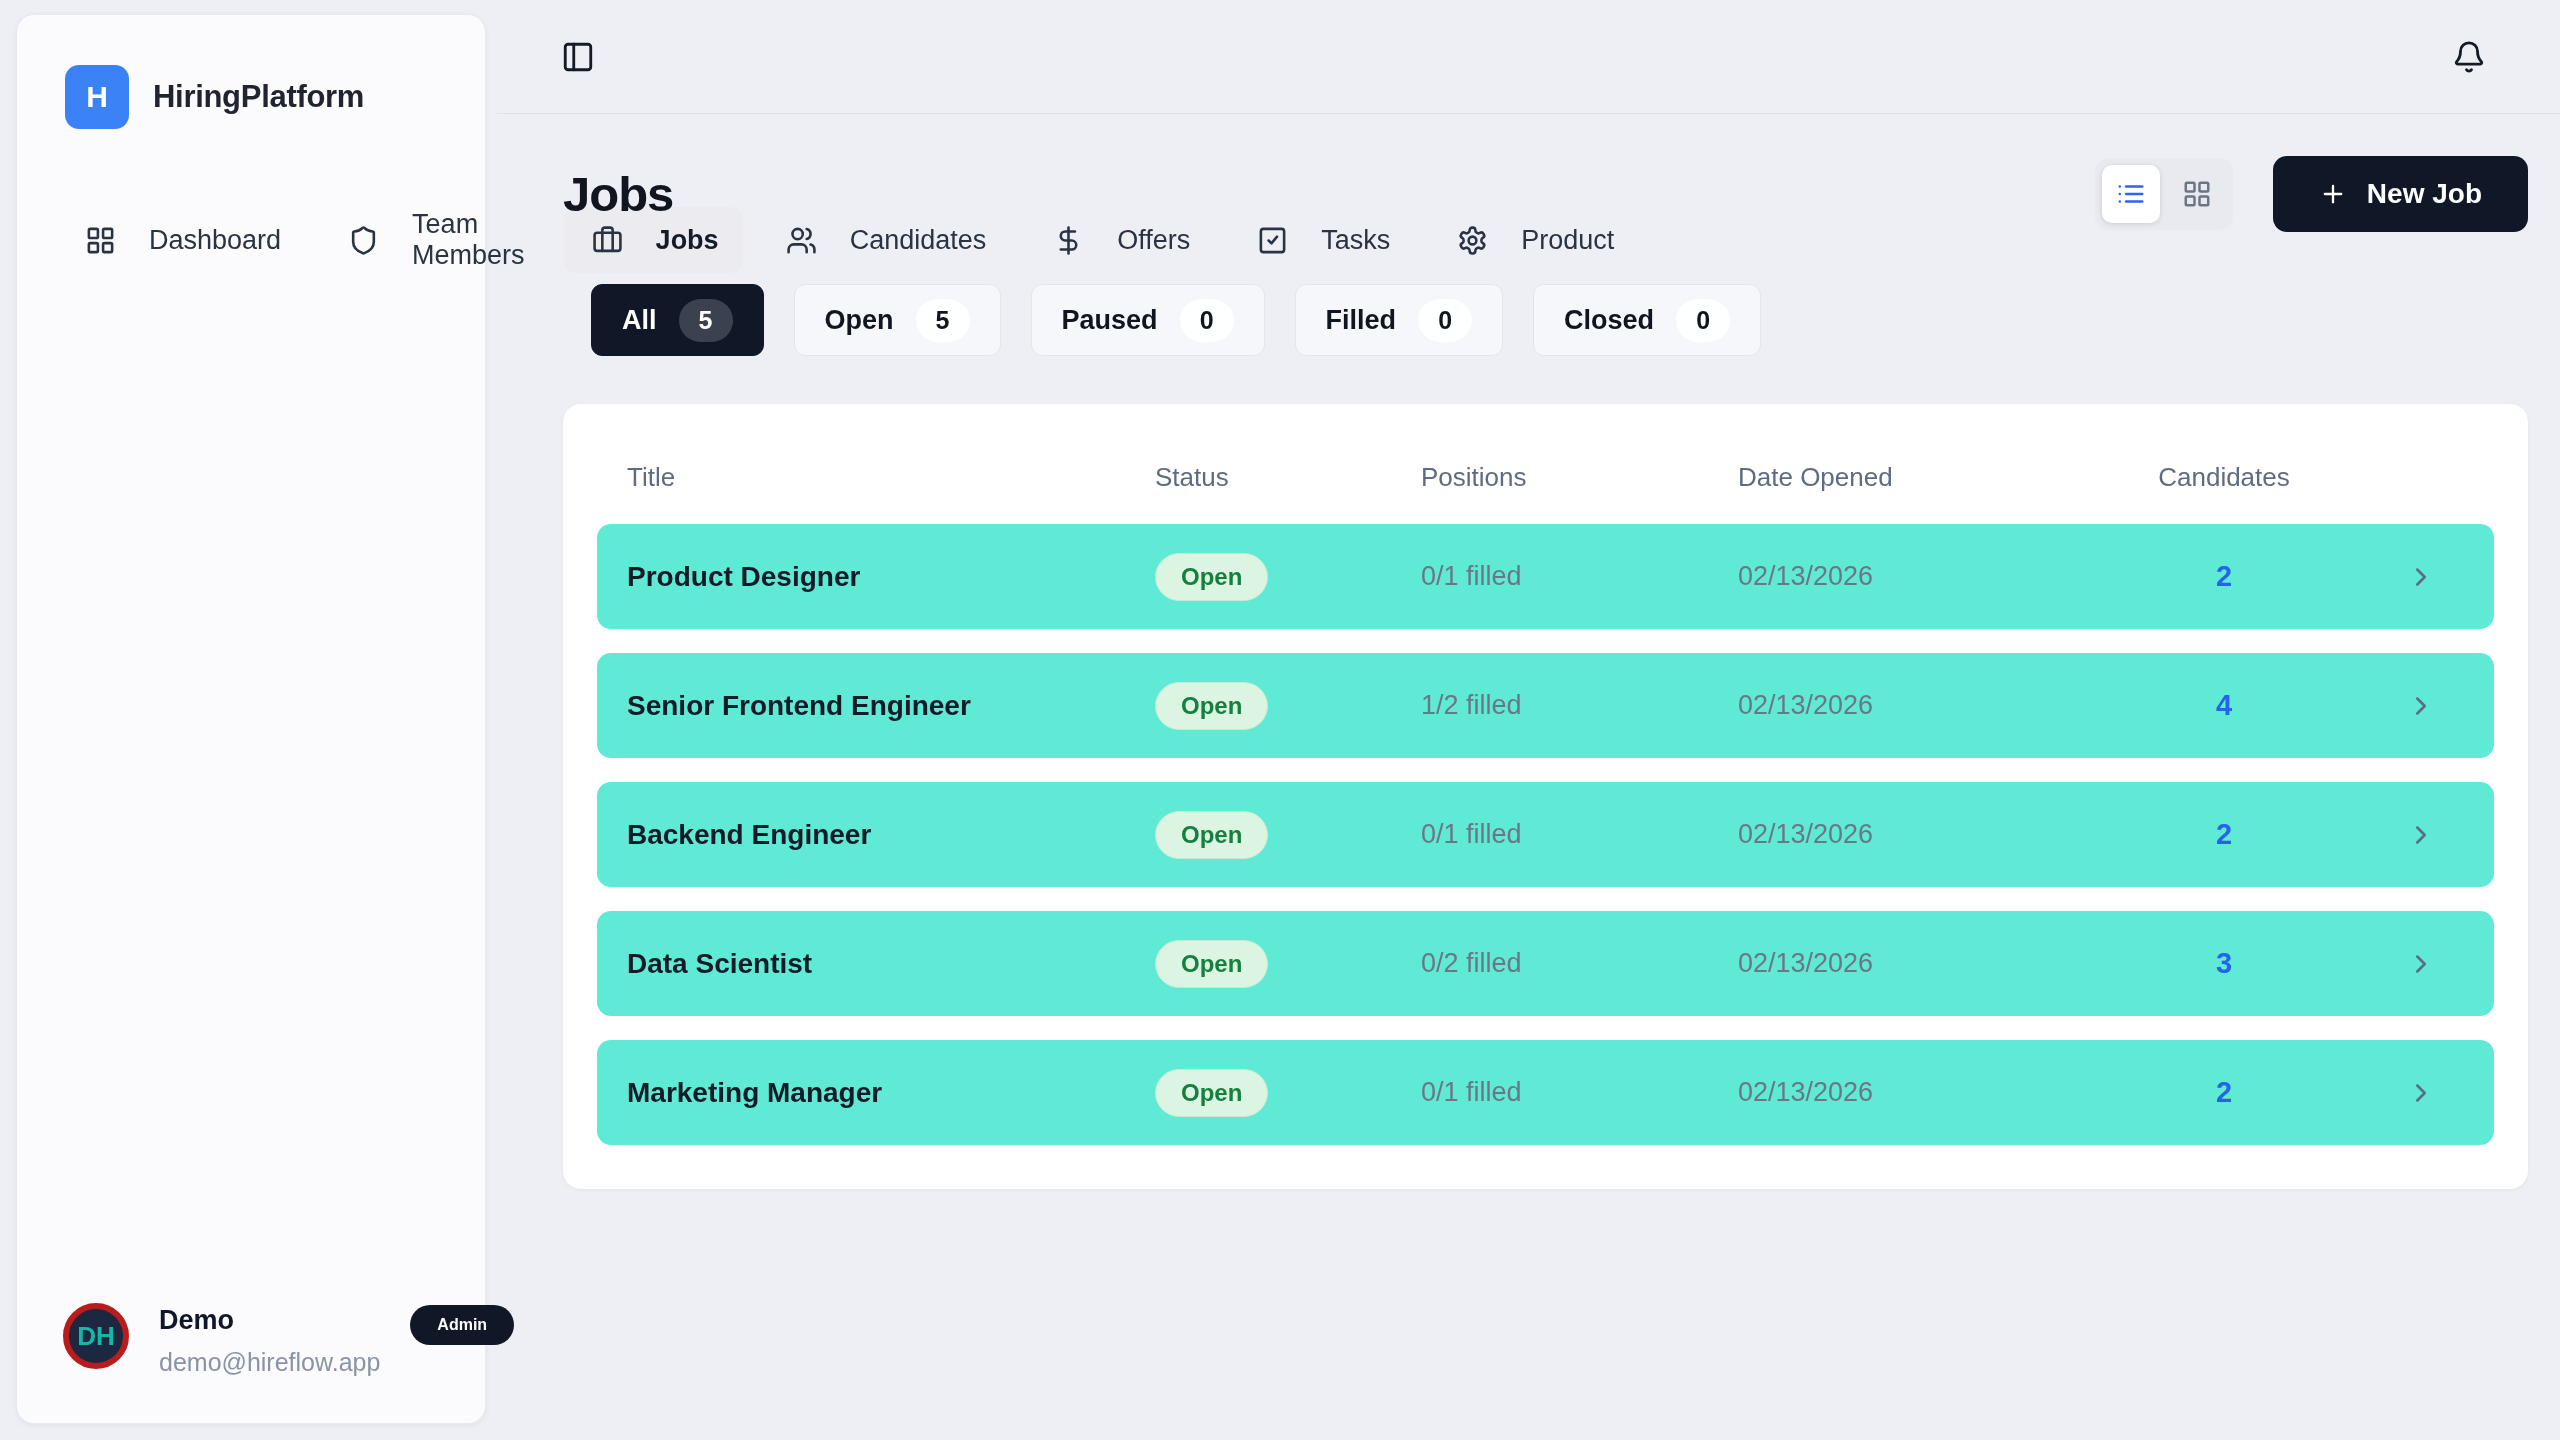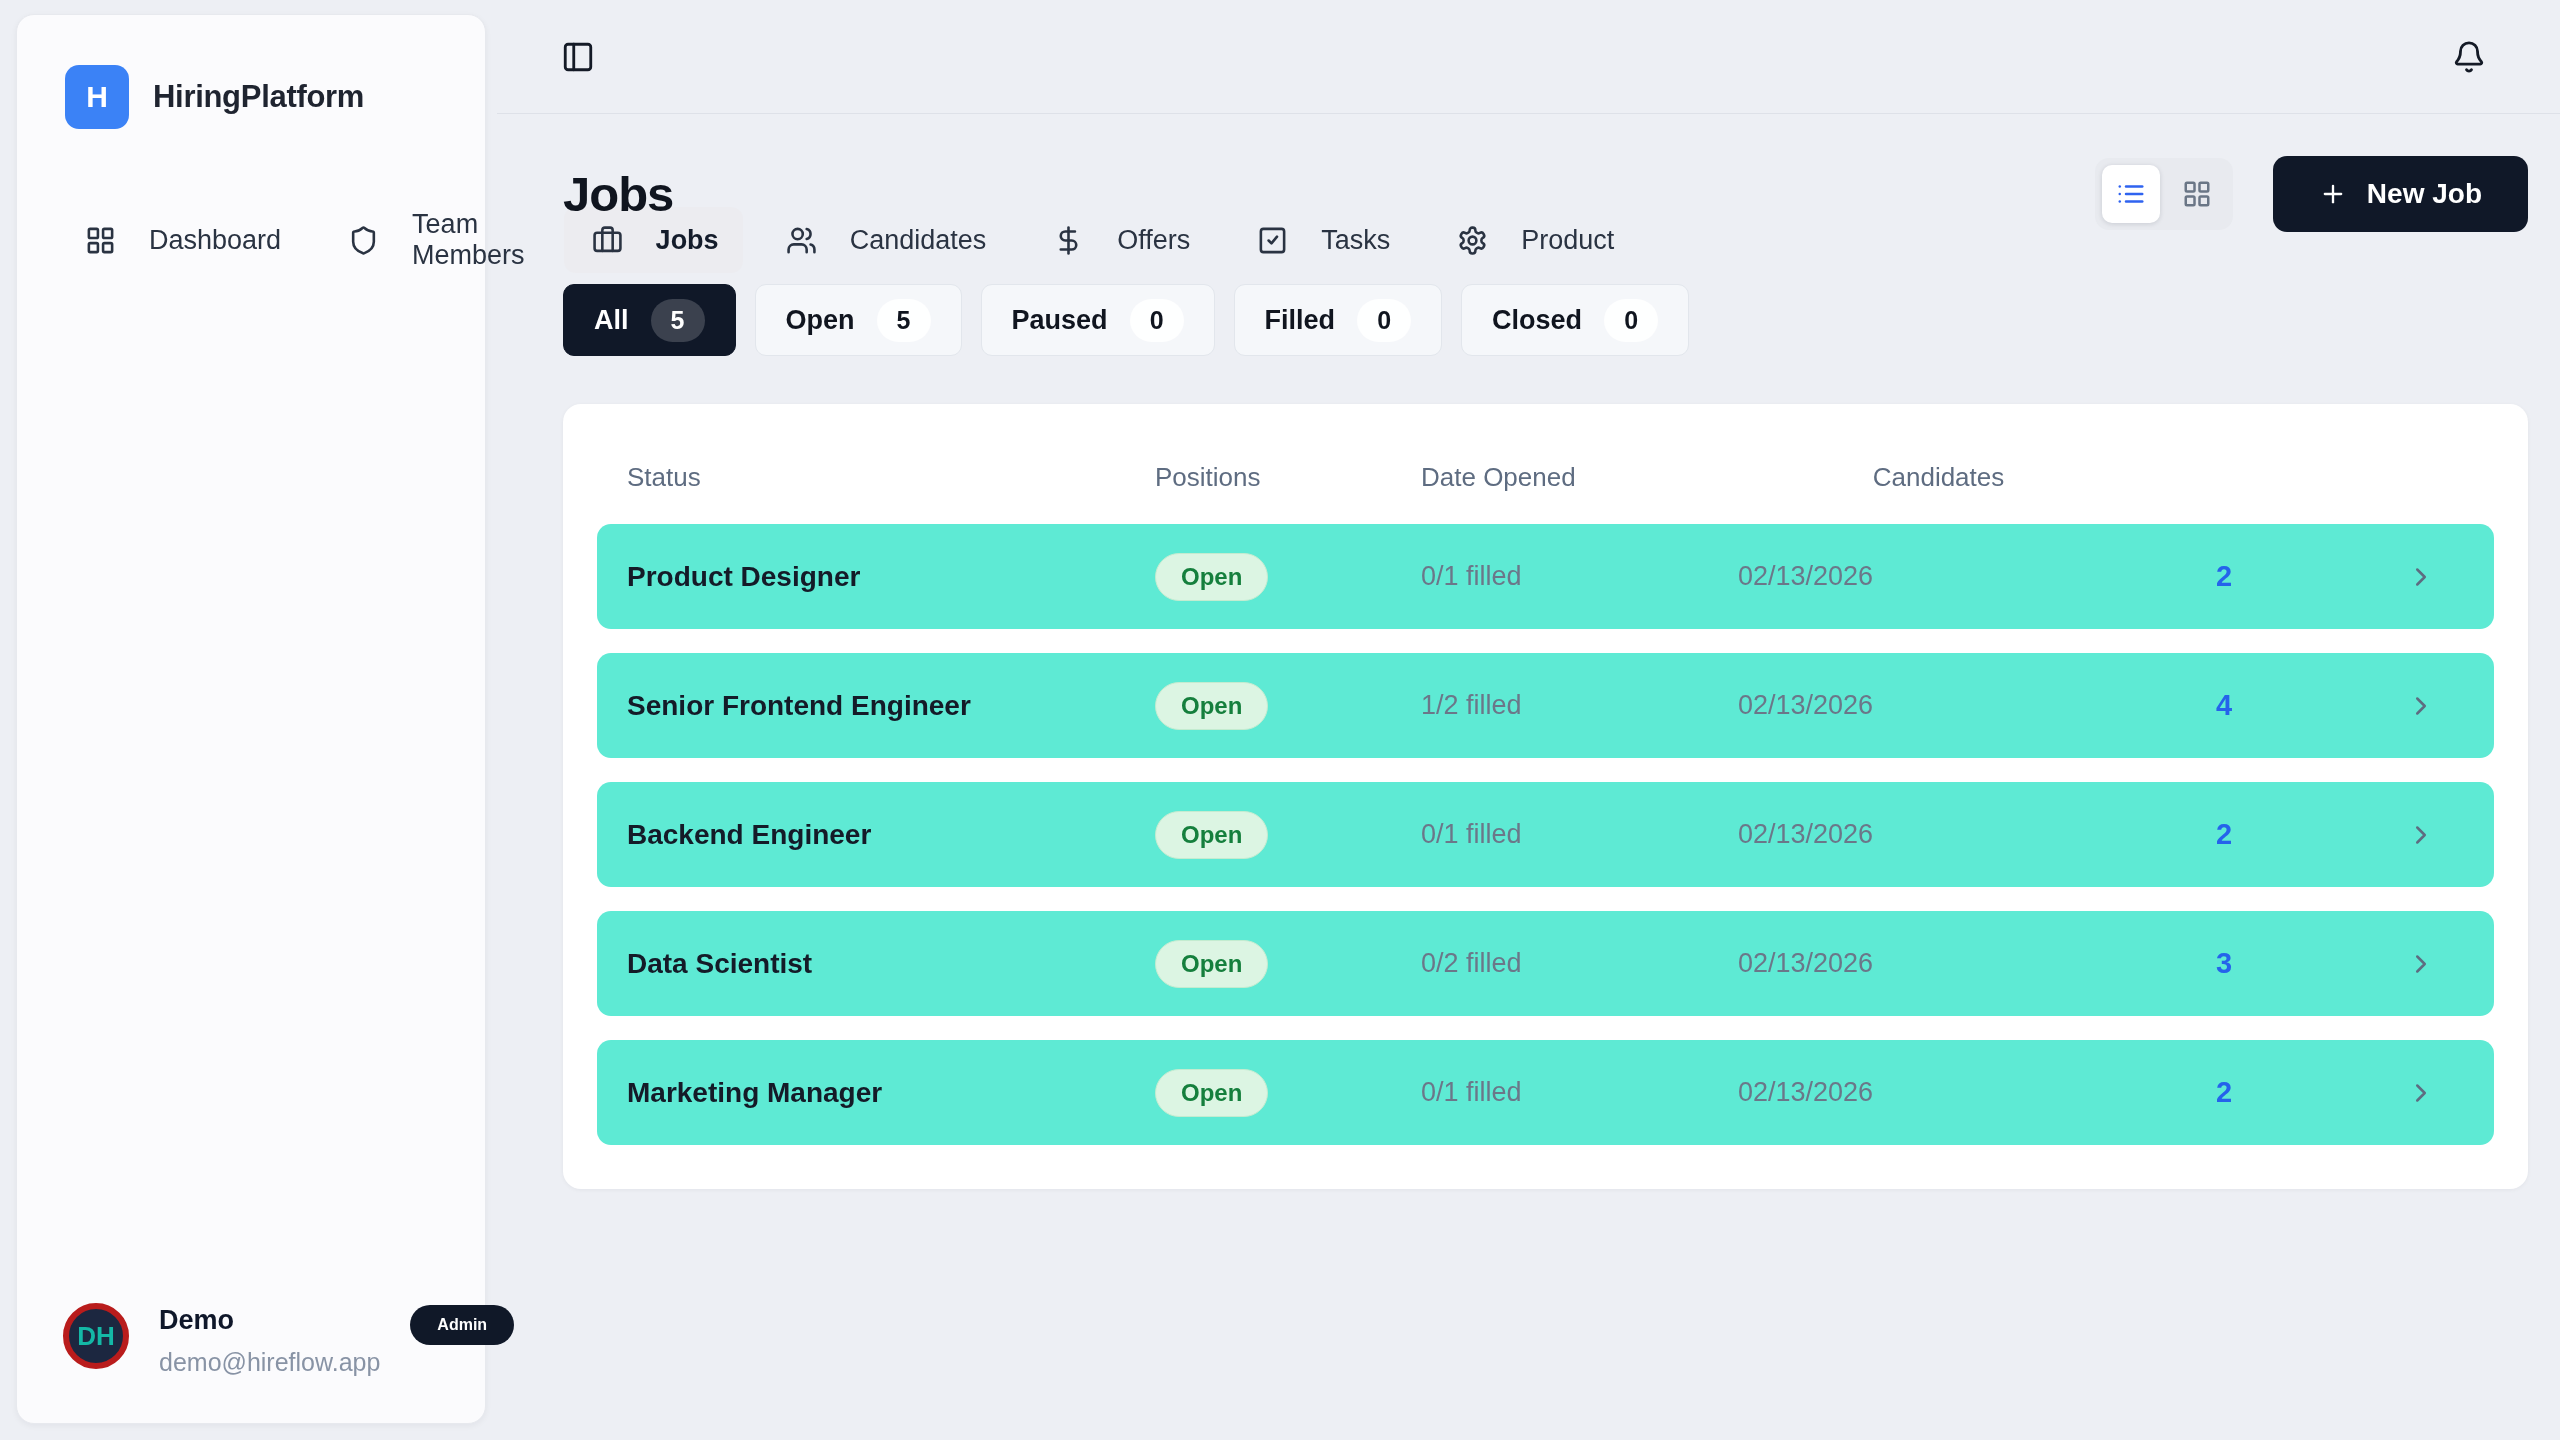--- a/index.html
+++ b/index.html
@@ -89,21 +89,21 @@
   .view-btn svg { width: 30px; height: 30px; }
   .new-job-btn {
     display: flex; align-items: center; gap: 20px;
     background: #101828; color: #fff;
     font-size: 28px; font-weight: 600;
     font-family: inherit;
     padding: 0 46px; height: 76px; border-radius: 14px; border: none; cursor: pointer;
   }
   .new-job-btn svg { width: 28px; height: 28px; }
 
-  .filters { margin-top: 52px; display: flex; gap: 19px; }
+  .filters { margin-top: 52px; display: flex; gap: 30px; margin-left: 28px; }
   .chip {
     display: flex; align-items: center; gap: 22px;
     height: 72px; padding: 0 30px; border-radius: 11px;
     font-size: 27px; font-weight: 600; font-family: inherit;
     background: #f5f7fa; border: 1px solid #e2e6ec; color: #10151f;
     cursor: pointer;
   }
   .chip-count {
     min-width: 54px; padding: 7px 18px; border-radius: 999px;
     background: rgba(255,255,255,.9);
@@ -319,20 +319,21 @@
   </button>
 
   <button class="chip">
     <span>Closed</span>
     <span class="chip-count">0</span>
   </button>
 </div>
 
     <div class="jobs-card">
       <div class="table-header">
+        <div>Title</div>
         <div>Status</div>
         <div>Positions</div>
         <div>Date Opened</div>
         <div class="th-candidates">Candidates</div>
         <div></div>
       </div>
       <div class="tbody">
   <div class="trow">
     <div class="c-title">Product Designer</div>
     <div class="c-status">

